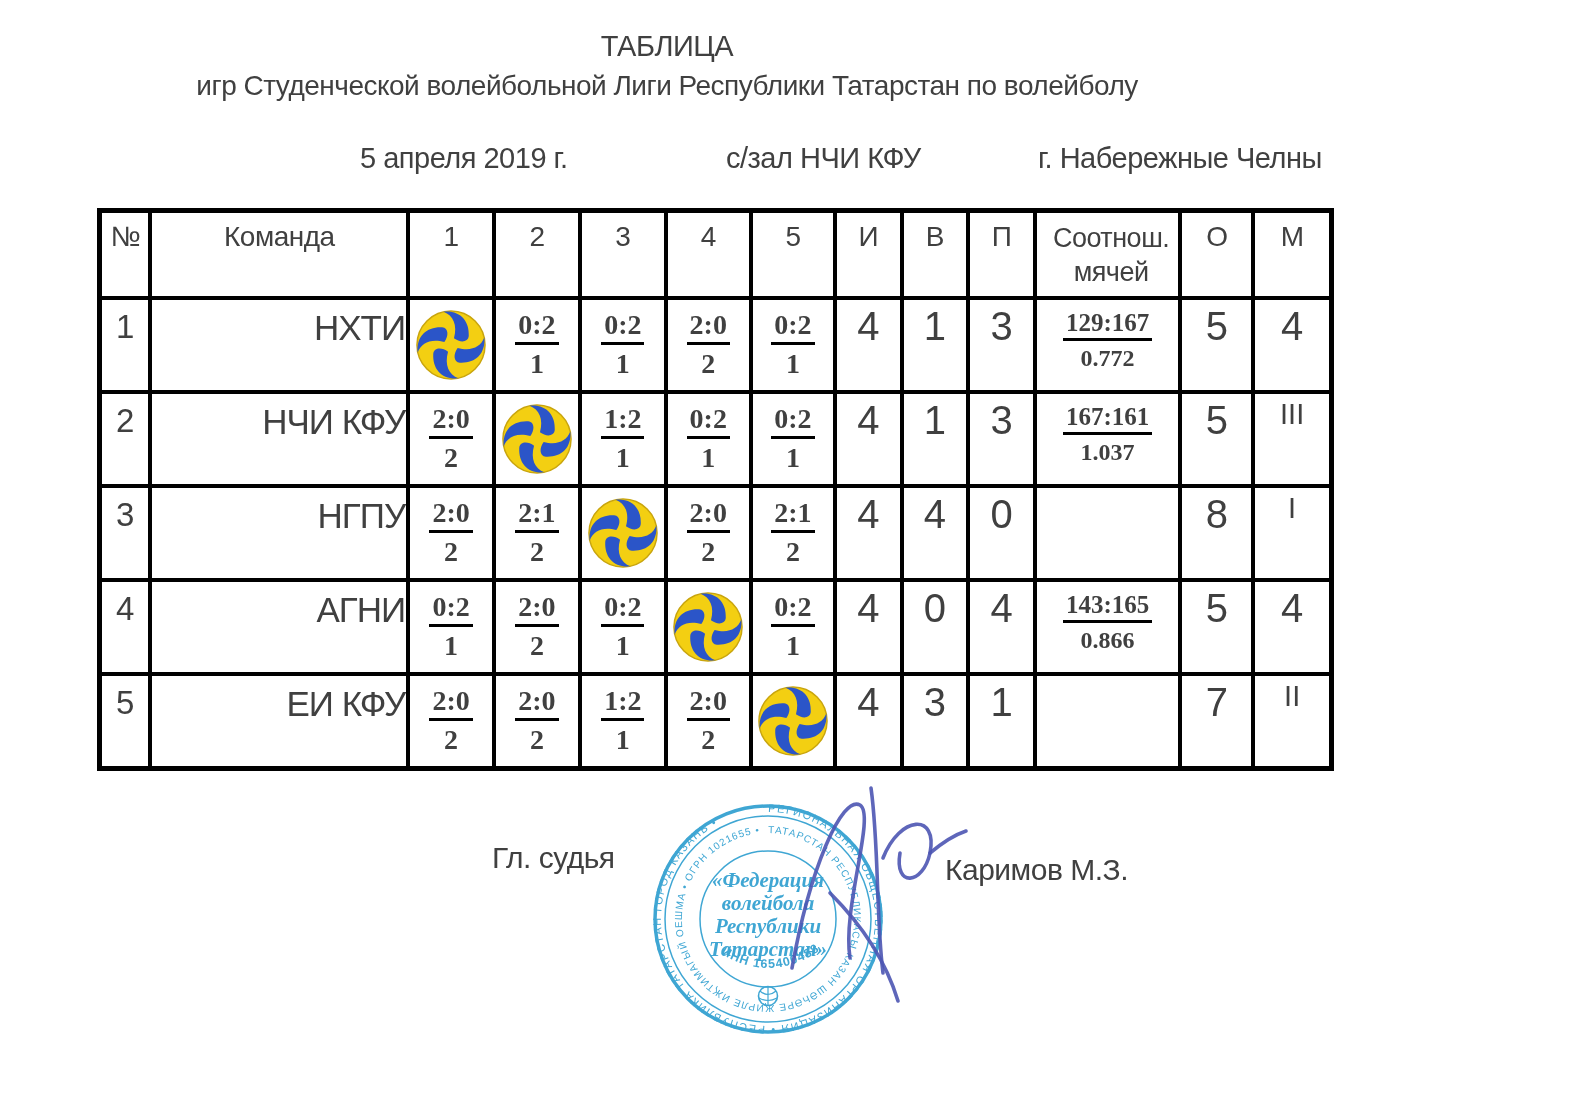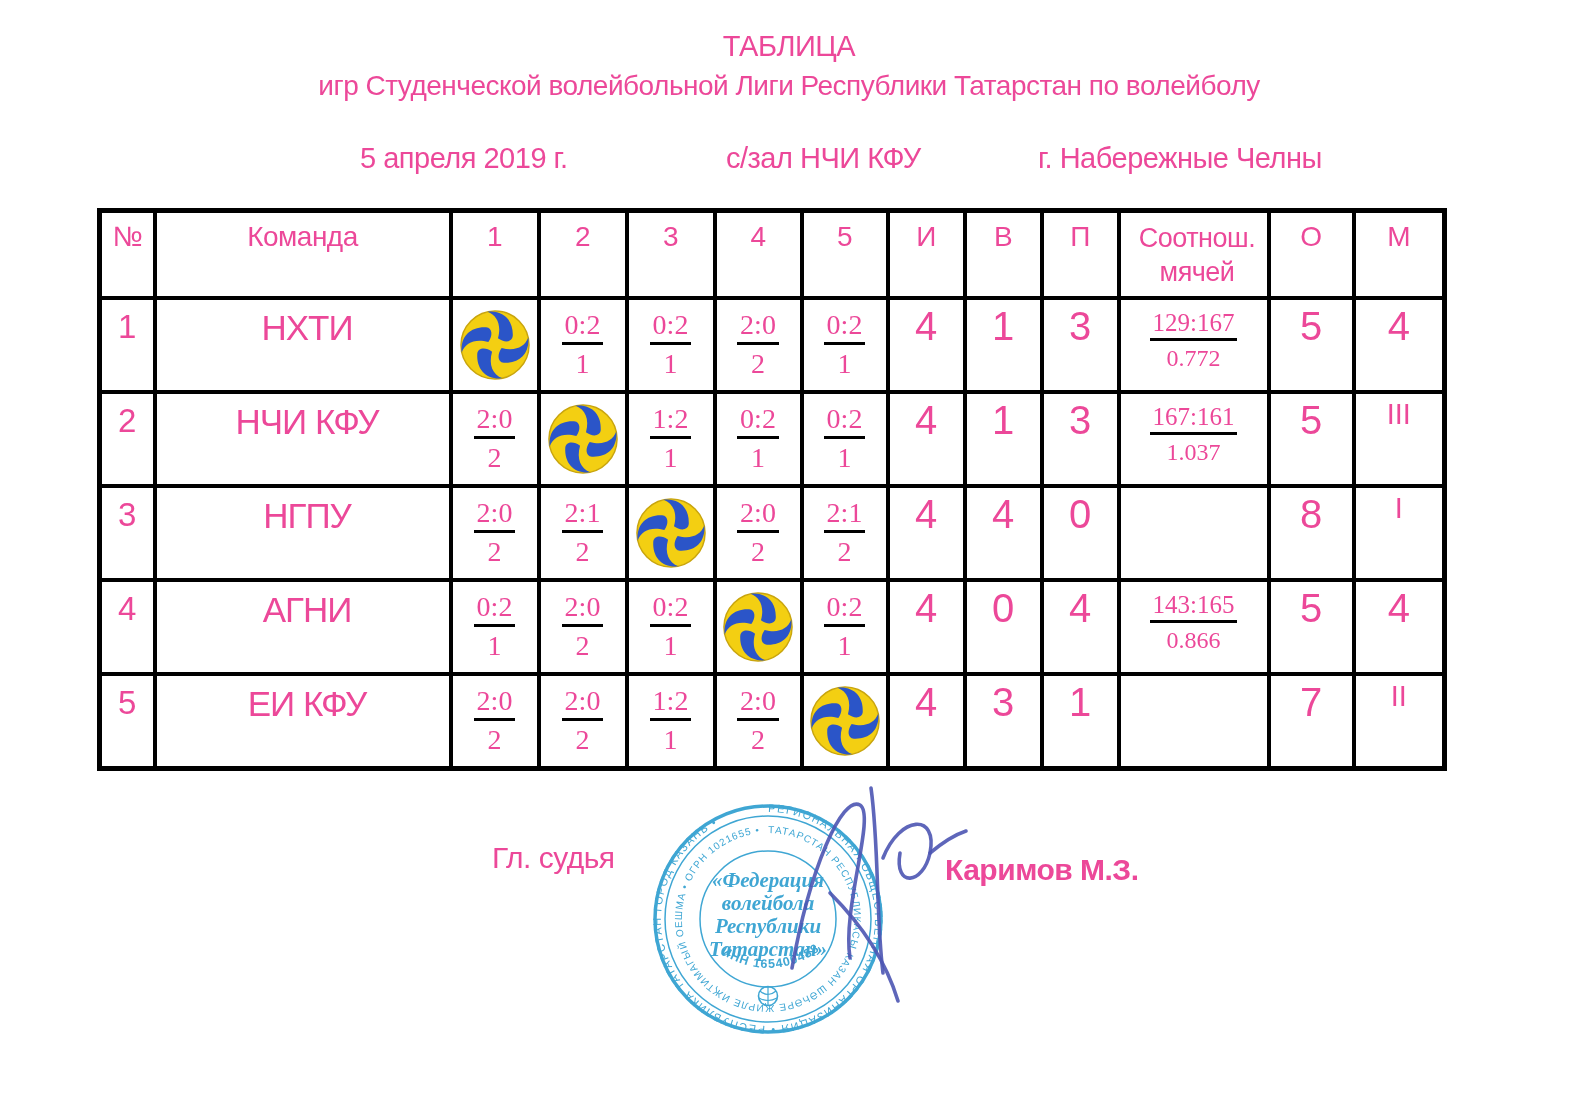--- a/index.html
+++ b/index.html
@@ -1,50 +1,50 @@
 <!DOCTYPE html>
 <html style="--stamp-color: #2f9fd0; --sig-color: #4d55b2;"><head>
 <meta charset="utf-8">
 <style>
   html,body{margin:0;padding:0;background:#fff;}
   .page{
-    width:1578px;height:1116px;position:relative;background:#fff;color:#ec4899;
+    width:1334px;height:1116px;position:relative;background:#fff;color:#404040;
     font-family:"Liberation Sans",sans-serif;overflow:hidden;
   }
   
   .title-block{padding-top:26px;text-align:center;line-height:40px;font-size:28px;letter-spacing:-0.5px;}
   .title-main{font-size:29px;}
   
   .meta-line{position:relative;height:40px;margin-top:36px;font-size:29px;letter-spacing:-0.5px;}
   .meta-date{position:absolute;left:360px;top:0;}
   .meta-venue{position:absolute;left:726px;top:0;}
   .meta-city{position:absolute;left:1038px;top:0;}
   
   table.standings{border-collapse:collapse;table-layout:fixed;margin:26px 0 0 97px;border:5px solid #000;}
   .standings th,.standings td{border:4px solid #000;overflow:hidden;}
   .standings th{height:74px;font-size:28px;font-weight:normal;vertical-align:top;padding-top:8px;text-align:center;letter-spacing:-0.5px;}
   .standings th.h-ratio{text-align:center;padding-left:8px;font-size:27px;line-height:34px;}
   .standings td{height:81px;}
   .cell-num{font-size:33px;text-align:center;vertical-align:top;padding-top:8px;}
-  .cell-team{font-size:35px;text-align:center;padding-left:10px;vertical-align:top;padding-top:8px;letter-spacing:-1px;}
+  .cell-team{font-size:35px;text-align:right;padding-left:10px;vertical-align:top;padding-top:8px;letter-spacing:-1px;}
   .cell-game{text-align:center;vertical-align:middle;padding:0;}
   .cell-stat{font-size:40px;text-align:center;vertical-align:top;padding-top:4px;}
   .cell-ratio{text-align:center;vertical-align:top;padding-top:8px;}
   .cell-place{font-size:40px;text-align:center;vertical-align:top;padding-top:4px;}
   .cell-place.roman{font-family:Liberation Sans, sans-serif;font-size:29px;}
-  .frac{display:inline-flex;flex-direction:column;align-items:center;font-family:"Liberation Serif",serif;font-weight:normal;}
+  .frac{display:inline-flex;flex-direction:column;align-items:center;font-family:"Liberation Serif",serif;font-weight:bold;}
   .frac-top{font-size:28px;line-height:32px;border-bottom:3px solid #000;padding:0 3px 1px;}
   .frac-bot{font-size:28px;line-height:34px;padding-top:2px;}
   .ratio-frac .frac-top{font-size:25px;line-height:29px;}
   .ratio-frac .frac-bot{font-size:24px;line-height:30px;}
   .ball{width:74px;height:74px;display:block;margin:2px auto;}
   
   .footer{position:relative;height:358px;}
   .judge-label{position:absolute;left:492px;top:70px;font-size:30px;letter-spacing:-0.5px;}
-  .judge-name{position:absolute;left:945px;top:82px;font-size:30px;letter-spacing:-0.5px;font-weight:bold;}
+  .judge-name{position:absolute;left:945px;top:82px;font-size:30px;letter-spacing:-0.5px;}
   .stamp{position:absolute;left:648px;top:28px;width:240px;height:240px;opacity:0.92;}
   .stamp text{fill:var(--stamp-color);}
   .stamp .ring{stroke:var(--stamp-color);fill:none;}
   .stamp .center-line{font-family:"Liberation Serif",serif;font-style:italic;font-weight:bold;font-size:21px;}
   .stamp .ring-text{font-size:11px;letter-spacing:1.4px;}
   .stamp .ring-text-inner{font-size:10px;letter-spacing:1px;}
   .stamp .inn-text{font-size:12.5px;font-weight:bold;letter-spacing:1px;}
   .signature{position:absolute;left:770px;top:2px;width:225px;height:245px;}
   .signature path{stroke:var(--sig-color);fill:none;stroke-width:3.6;stroke-linecap:round;opacity:0.9;}
 </style>

